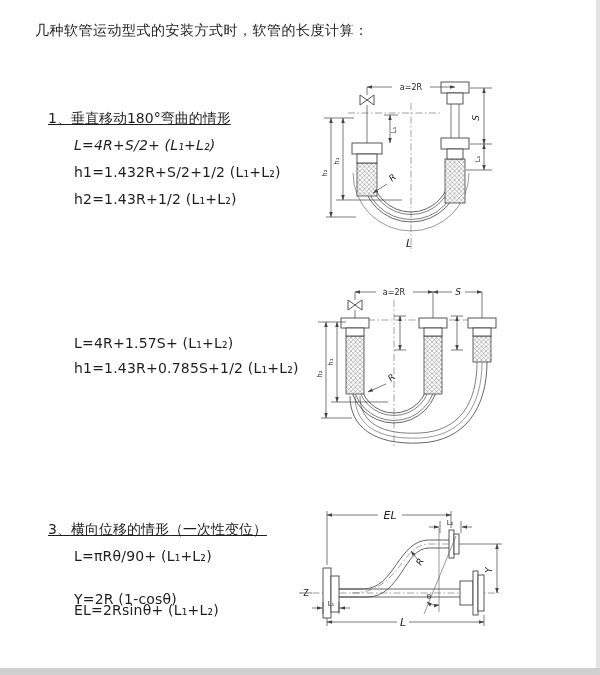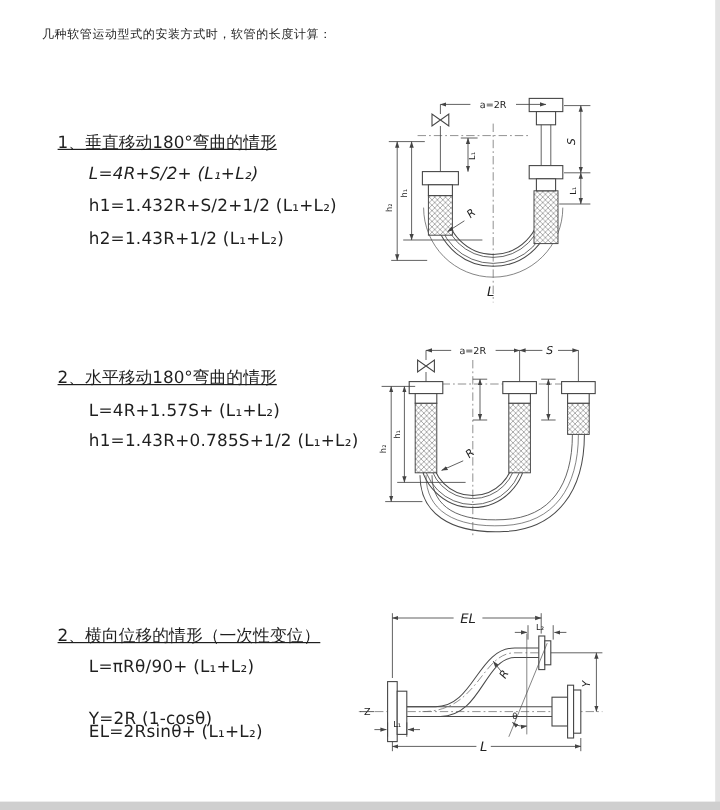--- a/index.html
+++ b/index.html
@@ -1,19 +1,19 @@
 <!DOCTYPE html>
 <html><head>
 <meta charset="utf-8">
 <style>
   html,body{margin:0;padding:0;background:#fff;}
   .page{position:relative;width:600px;height:675px;background:#ffffff;overflow:hidden;
         font-family:"DejaVu Sans",sans-serif;color:#1f1f1f;}
   .abs{position:absolute;}
-  .title{font-size:10px;font-weight:500;letter-spacing:0.5px;white-space:nowrap;}
+  .title{font-size:14px;font-weight:500;letter-spacing:0.5px;white-space:nowrap;}
   .heading{font-size:14px;font-weight:500;white-space:nowrap;text-decoration:underline;}
   .formula{font-size:14px;white-space:nowrap;letter-spacing:0.2px;}
   .edge-r{position:absolute;right:0;top:0;width:4px;height:675px;background:#e3e3e3;}
   .edge-b{position:absolute;left:0;top:668px;width:600px;height:7px;background:#cfcfcf;}
   svg{position:absolute;overflow:visible;}
   .dim{stroke:#444;stroke-width:0.7;fill:none;}
   .thin{stroke:#555;stroke-width:0.6;fill:none;}
   .hose{stroke:#4a4a4a;stroke-width:0.85;fill:none;}
   .hose2{stroke:#4a4a4a;stroke-width:0.7;fill:none;}
   .cl{stroke:#666;stroke-width:0.6;stroke-dasharray:7 2.5 1.5 2.5;fill:none;}
@@ -29,25 +29,24 @@
 
 <div class="page">
 
   <div class="abs title" style="left:35px;top:22px;">几种软管运动型式的安装方式时，软管的长度计算：</div>
 
   <div class="abs heading" style="left:48px;top:110px;">1、垂直移动180°弯曲的情形</div>
   <div class="abs formula" style="left:74px;top:137px;font-style:italic;">L=4R+S/2+ (L₁+L₂)</div>
   <div class="abs formula" style="left:74px;top:164px;">h1=1.432R+S/2+1/2 (L₁+L₂)</div>
   <div class="abs formula" style="left:74px;top:191px;">h2=1.43R+1/2 (L₁+L₂)</div>
 
-  <div class="abs heading" style="left:48px;top:306px;">2、水平移动180°弯曲的情形</div>
   <div class="abs formula" style="left:74px;top:335px;">L=4R+1.57S+ (L₁+L₂)</div>
   <div class="abs formula" style="left:74px;top:360px;">h1=1.43R+0.785S+1/2 (L₁+L₂)</div>
 
-  <div class="abs heading" style="left:48px;top:521px;">2、横向位移的情形（一次性变位）</div>
+  <div class="abs heading" style="left:48px;top:521px;">3、横向位移的情形（一次性变位）</div>
   <div class="abs formula" style="left:74px;top:548px;">L=πRθ/90+ (L₁+L₂)</div>
   <div class="abs formula" style="left:74px;top:575px;margin-top:16px;">Y=2R (1-cosθ)</div>
   <div class="abs formula" style="left:74px;top:602px;">EL=2Rsinθ+ (L₁+L₂)</div>
 
   <svg style="left:298px;top:72px;" width="300" height="192" viewBox="298 72 300 192">
     <defs>
       <marker id="arr" viewBox="0 0 10 10" refX="9" refY="5" markerWidth="8" markerHeight="8" orient="auto-start-reverse">
         <path d="M0,1.8 L9.5,5 L0,8.2 Z" fill="#444"></path>
       </marker>
       <pattern id="hatch" width="4.5" height="4.5" patternUnits="userSpaceOnUse">

